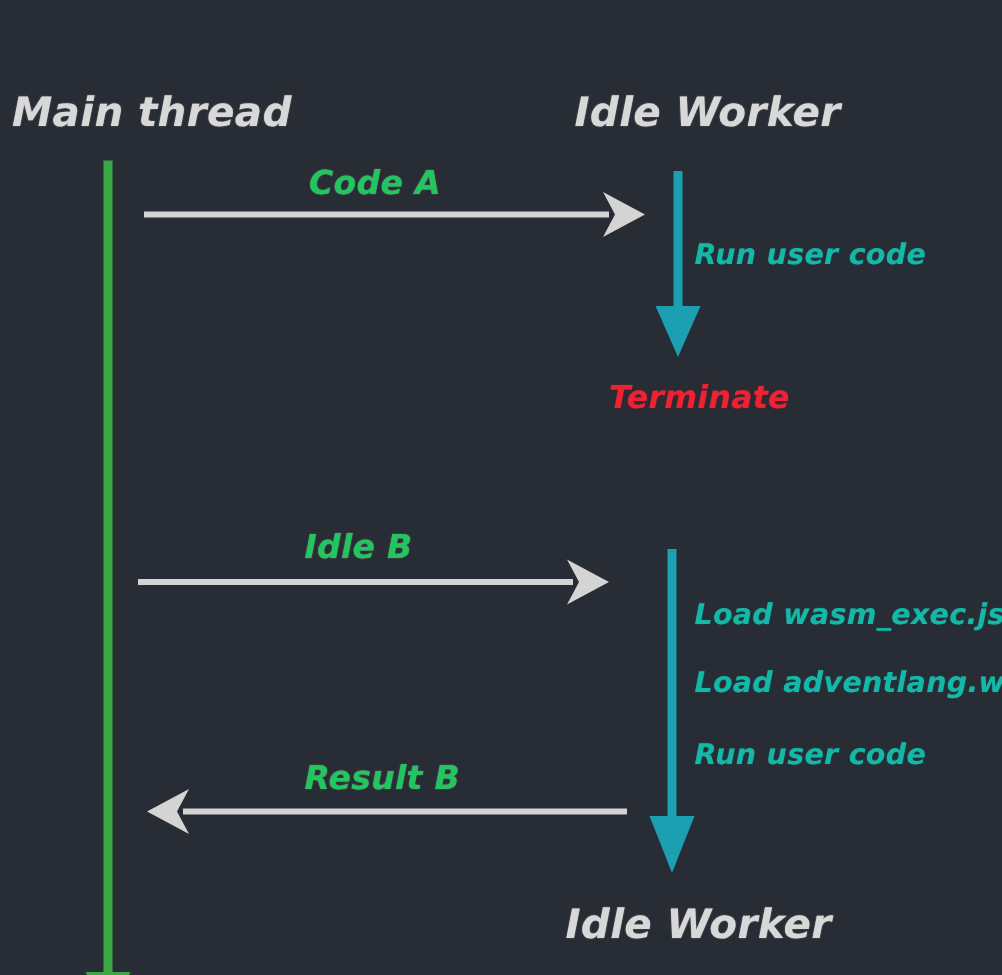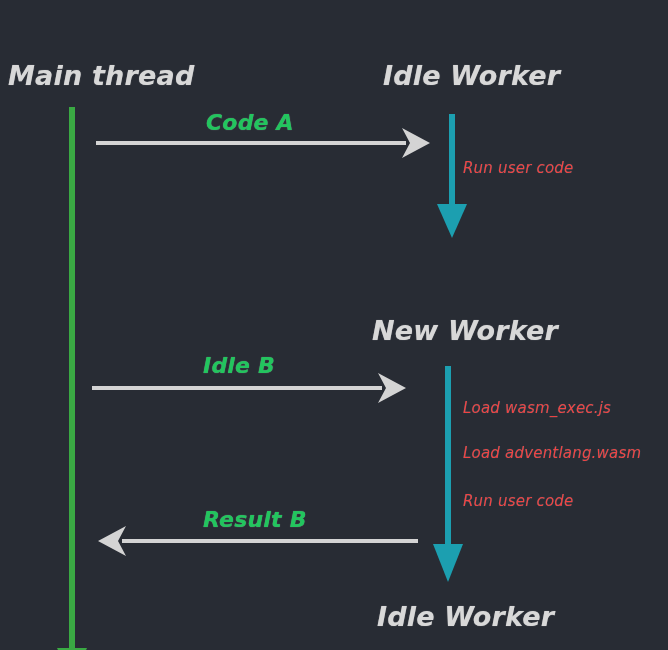--- a/index.html
+++ b/index.html
@@ -40,24 +40,24 @@
     text-shadow: 0 0 1px rgba(216,216,216,0.55);
   }
   .lbl-msg {
     font-size: 22px;
     font-weight: bold;
     font-style: italic;
     color: #22c55e;
     text-shadow: 0 0 1px rgba(216,216,216,0.5);
   }
   .lbl-worker-note {
-    font-size: 15px;
-    font-weight: normal;
+    font-size: 19px;
+    font-weight: bold;
     font-style: italic;
-    color: #ef4444;
+    color: #14b8a6;
     text-shadow: 0 0 1px rgba(28,159,176,0.5);
   }
   .lbl-terminate {
     font-size: 21px;
     font-weight: bold;
     font-style: italic;
     color: #ee2233;
     text-shadow: 0 0 1px rgba(238,34,51,0.5);
   }
 </style>
@@ -108,22 +108,22 @@
   </svg>
 
   <div class="lbl lbl-header" style="left:8px; top:18px;">Main thread</div>
 
   <div class="lbl lbl-header" style="left:383px; top:18px;">Idle Worker</div>
 
   <div class="lbl lbl-msg" style="left:206px; top:68px;">Code A</div>
 
   <div class="lbl lbl-worker-note" style="left:463px; top:117px;">Run user code</div>
 
+  <div class="lbl lbl-terminate" style="left:406px; top:211px;">Terminate</div>
 
-  <div class="lbl lbl-header" style="left:372px; top:273px;">New Worker</div>
 
   <div class="lbl lbl-msg" style="left:203px; top:311px;">Idle B</div>
 
   <div class="lbl lbl-worker-note" style="left:463px; top:357px;">Load wasm_exec.js</div>
 
   <div class="lbl lbl-worker-note" style="left:463px; top:402px;">Load adventlang.wasm</div>
 
   <div class="lbl lbl-worker-note" style="left:463px; top:450px;">Run user code</div>
 
   <div class="lbl lbl-msg" style="left:203px; top:465px;">Result B</div>

